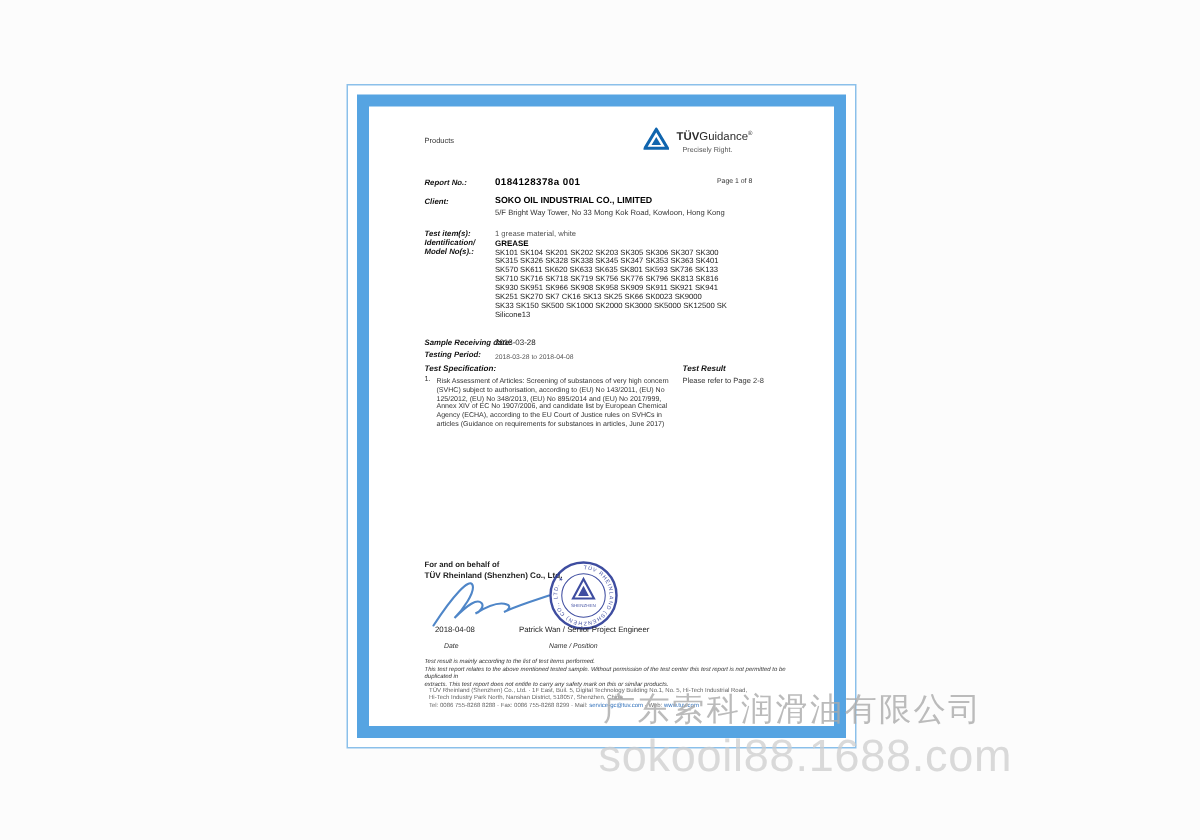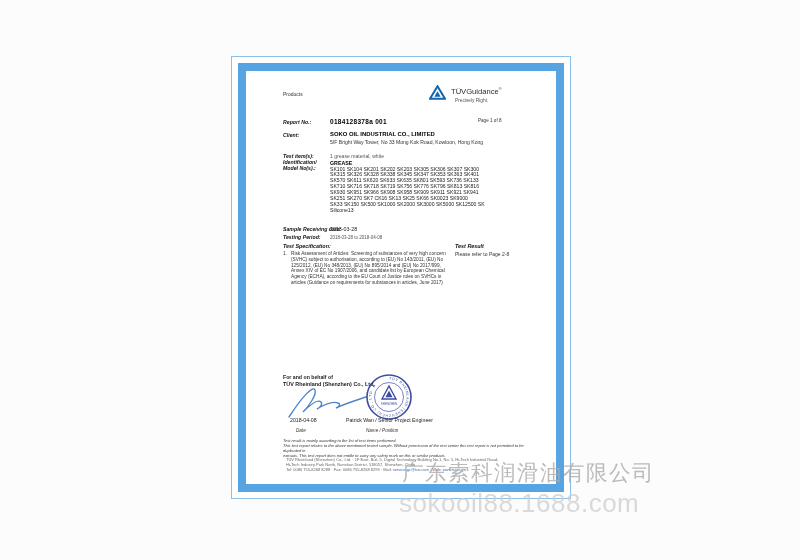--- a/index.html
+++ b/index.html
@@ -17,21 +17,21 @@
   .abs { position:absolute; }
   .lbl { position:absolute; font-style:italic; font-weight:bold; font-size:5.2px; color:#111; white-space:nowrap; }
   .vb  { position:absolute; font-weight:bold; font-size:6.2px; color:#000; white-space:nowrap; }
   .v   { position:absolute; font-size:5.1px; color:#333; white-space:nowrap; }
 
   
   #products-label { left:37px; top:20px; font-size:5px; color:#333; }
   #logo { left:183px; top:13px; width:132px; height:24px; }
   #logo-triangle { position:absolute; left:0; top:1px; }
   #brand-line { position:absolute; left:22px; top:2px; font-size:7.6px; color:#2b2b2b; white-space:nowrap; }
-  #brand-line .tuv { font-weight:normal; }
+  #brand-line .tuv { font-weight:bold; }
   #brand-line .reg { font-size:4px; vertical-align:super; }
   #brand-tagline { position:absolute; left:26px; top:13.5px; font-size:4.8px; color:#555; white-space:nowrap; }
   #page-indicator { left:232px; top:47px; font-size:4.6px; color:#333; }
 
   
   #report-no-label { left:37px; top:48px; }
   #report-no-value { left:84px; top:47px; font-size:6.5px; letter-spacing:.3px; }
   #client-label { left:37px; top:61px; }
   #client-name { left:84px; top:60px; font-size:5.9px; }
   #client-address { left:84px; top:68px; }
@@ -63,21 +63,21 @@
 
   
   #disclaimer { left:37px; top:367px; width:260px; font-size:4px; line-height:5px;
                 font-style:italic; color:#333; }
   #footer-address { left:40px; top:386px; width:260px; font-size:4px; line-height:5px; color:#666; }
   #footer-address .link { color:#2e6fba; }
 
   
   #wm-company { left:402px; top:458px; font-size:21.5px; letter-spacing:1.5px;
                 color:rgba(170,170,170,.8); z-index:9; white-space:nowrap;font-family:Liberation Mono, monospace; }
-  #wm-site { left:399px; top:488px; font-size:26px; letter-spacing:.5px;
+  #wm-site { left:399px; top:488px; font-size:30px; letter-spacing:.5px;
              color:rgba(205,205,205,.75); z-index:9; white-space:nowrap; }
 
   svg text { font-family:"Liberation Sans", sans-serif; }
 </style>
 </head>
 <body>
 
 <div id="canvas">
 
   <div id="doc-outer">

